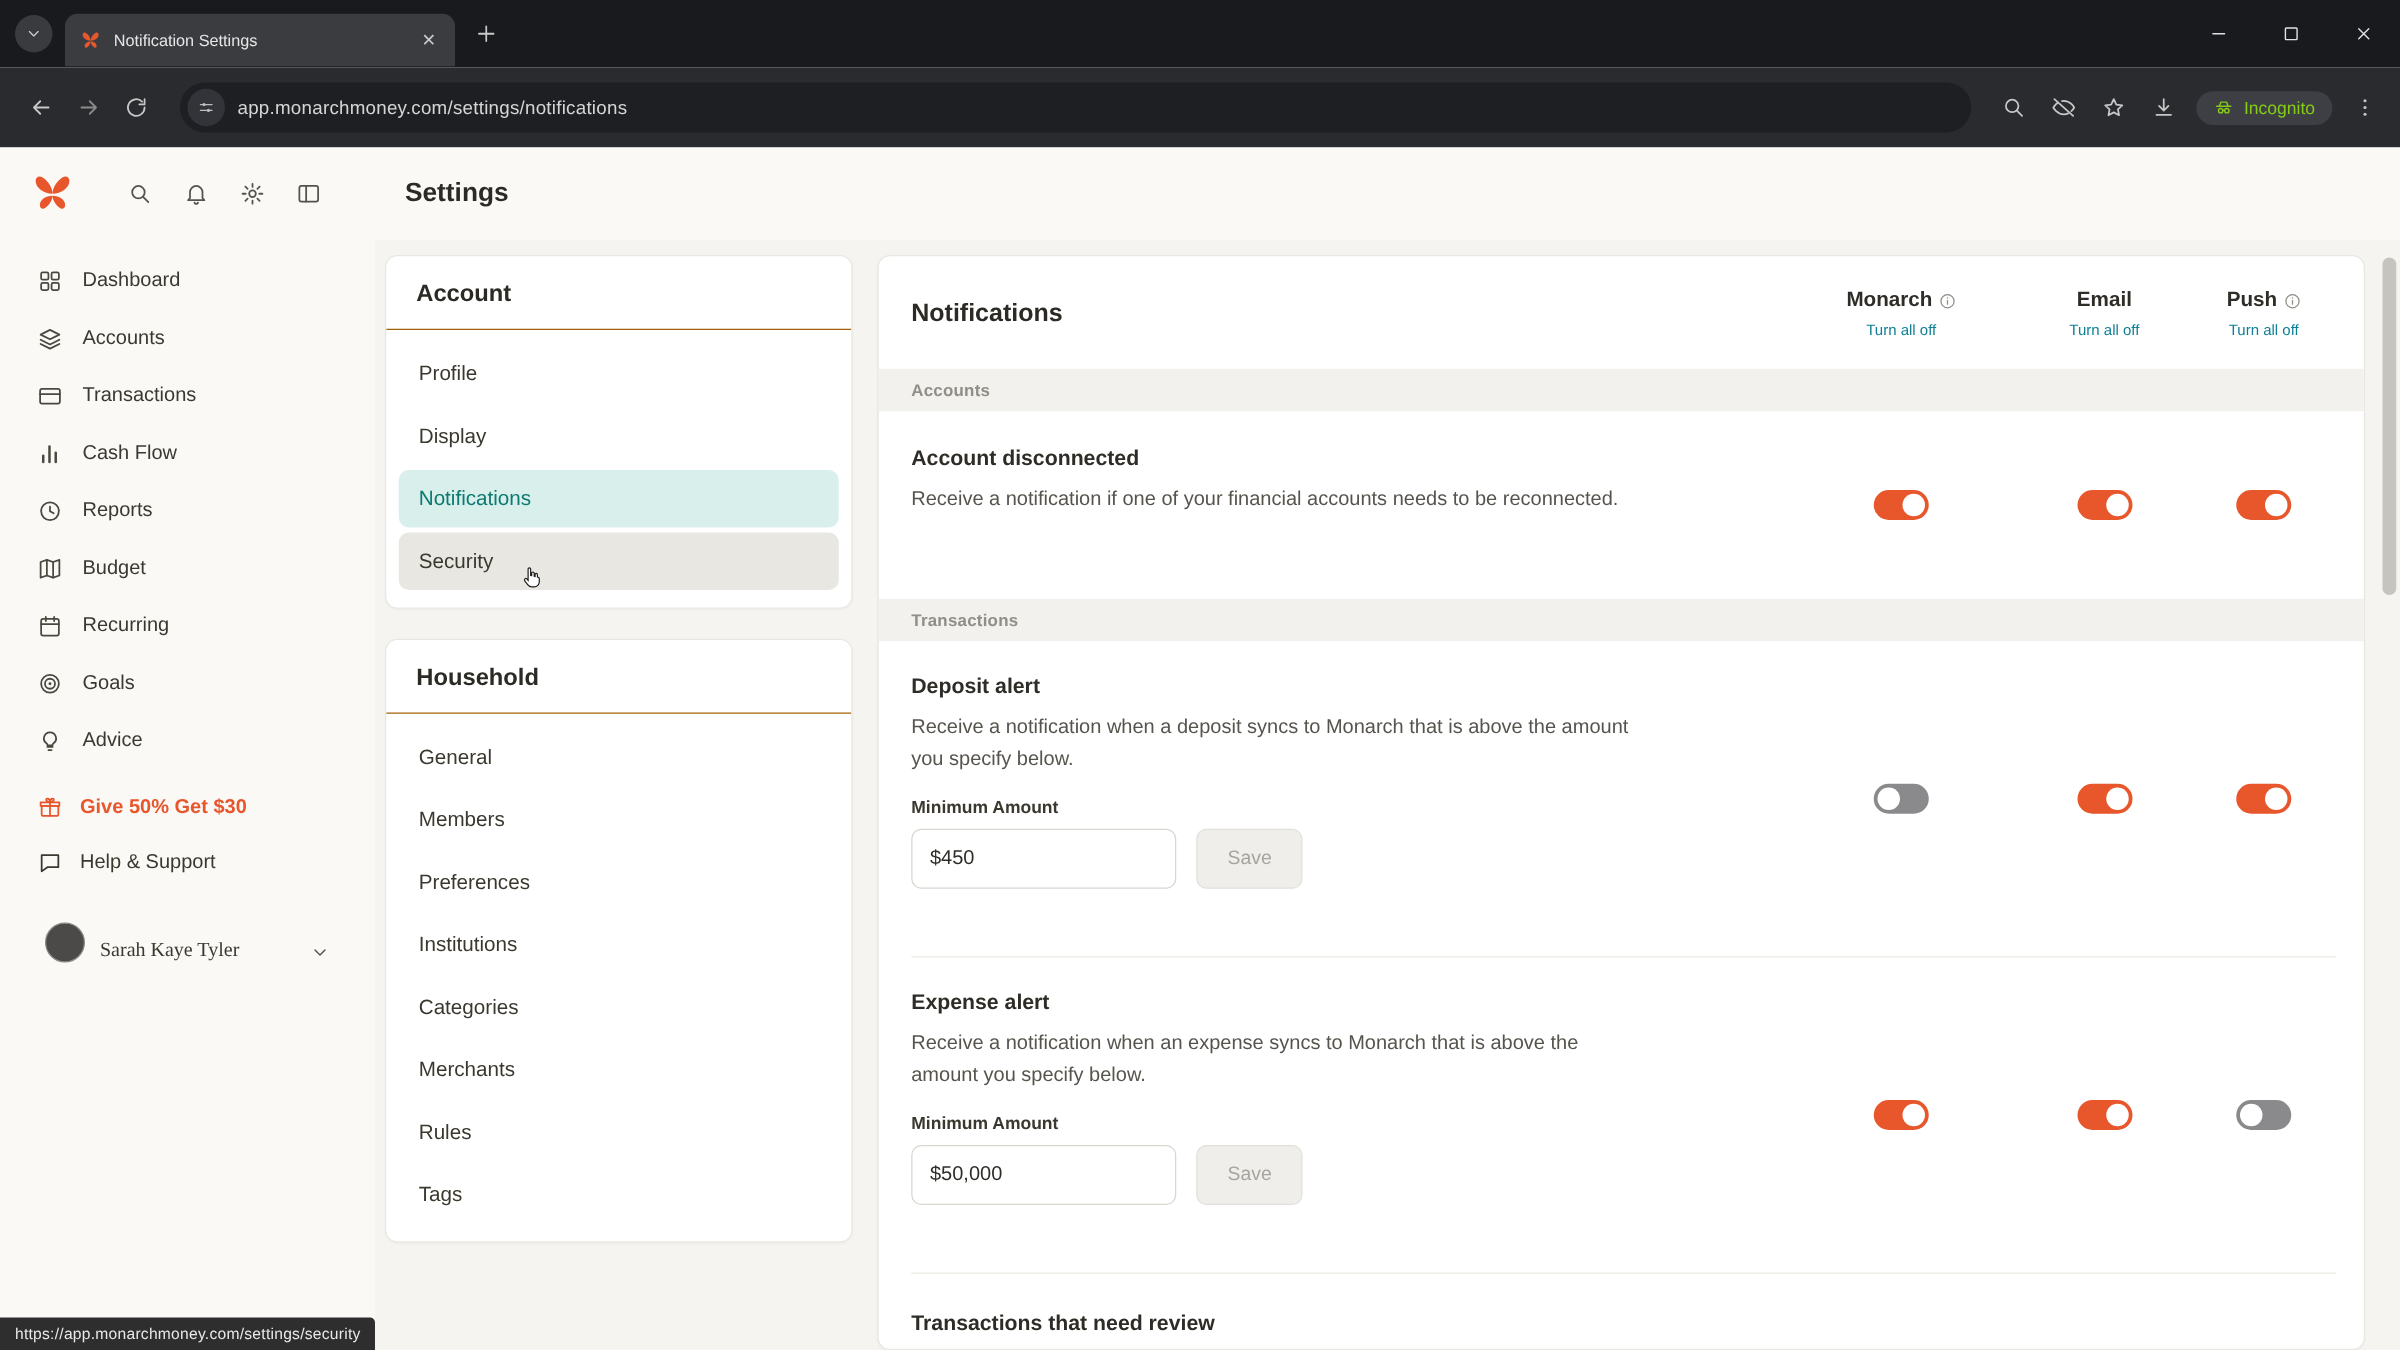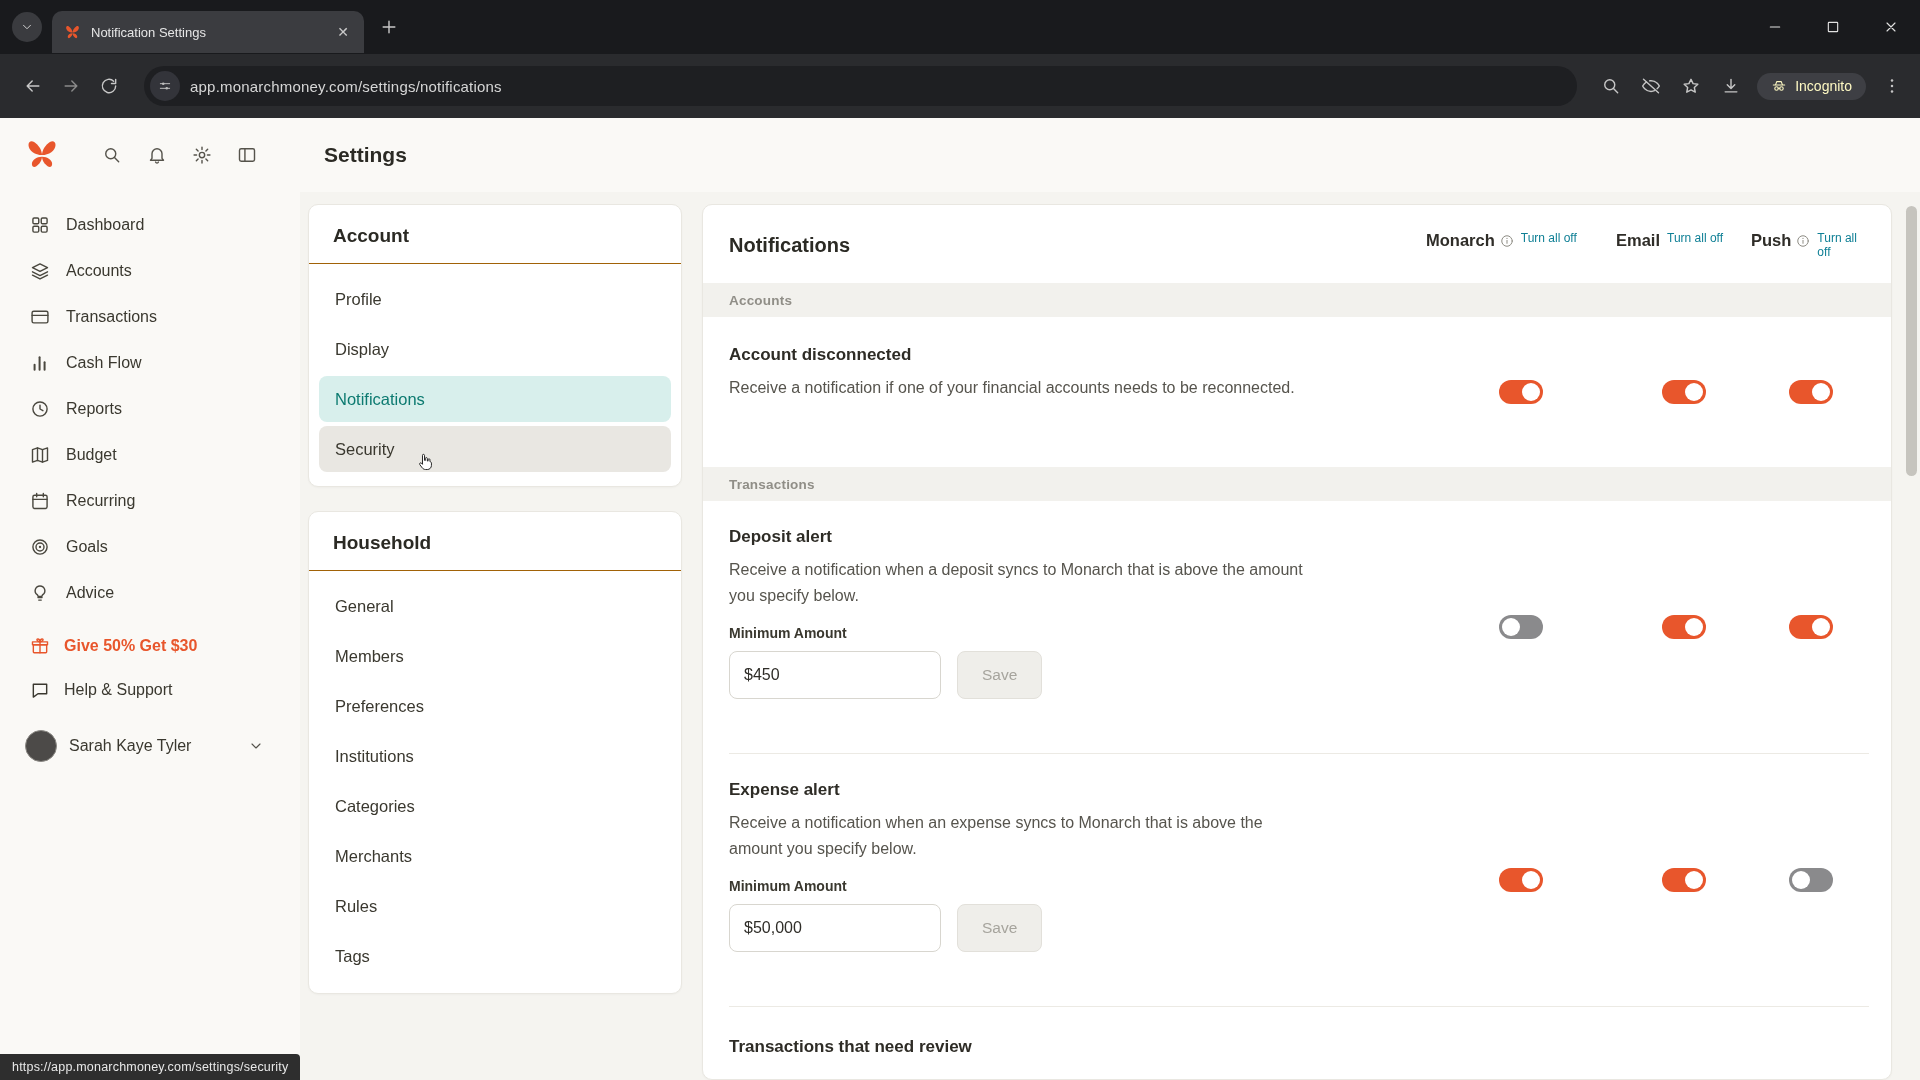--- a/index.html
+++ b/index.html
@@ -18,21 +18,21 @@
   .win-btn { width:58px; height:100%; display:flex; align-items:center; justify-content:center; color:#e2e2e2; }
 
   .toolbar { height:64px; background:#2a2b2e; display:flex; align-items:center; padding:0 10px 0 14px; flex-shrink:0; }
   .nav-btn { width:38px; height:38px; display:flex; align-items:center; justify-content:center; color:#c8c8c8; border-radius:50%; }
   .nav-btn.dim { color:#8b8b8b; }
   .urlbar { flex:1; height:40px; background:#1e1f22; border-radius:20px; display:flex; align-items:center; margin:0 16px; padding:0 14px 0 6px; }
   .site-info { width:30px; height:30px; border-radius:50%; background:#33343a; display:flex; align-items:center; justify-content:center; color:#bdbdbd; margin-right:10px; }
   .url-text { color:#d6d6d6; font-size:15px; letter-spacing:.2px; }
   .tb-right { display:flex; align-items:center; gap:4px; }
   .tb-icon { width:36px; height:36px; display:flex; align-items:center; justify-content:center; color:#c6c6c6; }
-  .incog-chip { height:27px; background:#3e3f44; border-radius:18px; display:flex; align-items:center; gap:8px; padding:0 14px; color:#fef9c3; font-size:14px; margin:0 4px; }
+  .incog-chip { height:27px; background:#3e3f44; border-radius:18px; display:flex; align-items:center; gap:8px; padding:0 14px; color:#84cc16; font-size:14px; margin:0 4px; }
 
   
   .app { flex:1; display:flex; flex-direction:column; background:#f5f4f0; position:relative; overflow:hidden; }
   .app-header { height:74px; background:#faf9f6; display:flex; align-items:center; flex-shrink:0; }
   .header-left { width:300px; display:flex; align-items:center; padding-left:24px; gap:24px; flex-shrink:0; }
   .logo { width:36px; height:36px; margin-right:18px; }
   .hdr-ic { width:21px; height:21px; color:#55534b; display:flex; }
   .app-title { font-size:21px; font-weight:bold; color:#2b2a24; margin-left:24px; }
 
   .app-body { flex:1; display:flex; overflow:hidden; }
@@ -42,42 +42,42 @@
   .side-item { height:46px; display:flex; align-items:center; gap:16px; padding-left:30px; font-size:16px; color:#3a382f; cursor:pointer; }
   .side-item .ic { color:#4a483f; }
   .trial-card { margin:26px 20px 4px 20px; background:#ffffff; border:1px solid #e8e6e0; border-radius:10px; padding:13px 16px 15px; }
   .trial-top { display:flex; justify-content:space-between; align-items:baseline; }
   .trial-title { font-size:15px; font-weight:bold; color:#2e2c26; }
   .trial-remaining { font-size:12.5px; color:#6d6b63; }
   .trial-track { margin-top:12px; height:7px; background:#e4e2db; border-radius:4px; overflow:hidden; }
   .trial-fill { height:100%; background:#3aa662; border-radius:4px; }
   .promo-row { display:flex; align-items:center; gap:14px; padding:20px 0 8px 30px; color:#e8562c; font-weight:bold; font-size:16px; }
   .help-row { display:flex; align-items:center; gap:14px; padding:16px 0 8px 30px; color:#3a382f; font-size:16px; }
-  .user-row { margin-top:14px; display:flex; align-items:center; gap:12px; padding-left:25px; height:48px; }
+  .user-row { margin-top:14px; display:flex; align-items:flex-end; gap:12px; padding-left:36px; height:48px;font-family:Liberation Serif, serif; }
   .avatar { width:32px; height:32px; border-radius:50%; background:#4c4a48; border:1px solid #8b8984; }
   .user-name { font-size:16px; color:#3a382f; flex:1; }
   .user-chevron { margin-right:36px; color:#55534b; display:flex; }
 
   
   .content { flex:1; display:flex; gap:20px; padding:12px 28px 0 8px; overflow:hidden; }
   .settings-nav { width:374px; flex-shrink:0; display:flex; flex-direction:column; gap:24px; }
   .nav-card { background:#ffffff; border:1px solid #e9e7e1; border-radius:10px; overflow:hidden; box-shadow:0 1px 2px rgba(0,0,0,.03); }
   .nav-card-header { padding:20px 24px 16px; font-size:19px; font-weight:bold; color:#2b2a24; border-bottom:1px solid #a16207; }
   .nav-card-items { padding:8px 10px 10px; }
   .nav-item { height:46px; margin:4px 0; display:flex; align-items:center; padding-left:16px; font-size:16.5px; color:#3a382f; border-radius:8px; cursor:pointer; position:relative; }
   .nav-item.selected { background:#d8efec; color:#0c7a70; font-weight:500; }
   .nav-item.hovered { background:#e9e7e2; }
   .cursor-glyph { position:absolute; left:96px; top:26px; }
 
   
   .main-card { flex:1; background:#ffffff; border:1px solid #e9e7e1; border-radius:10px; overflow:hidden; box-shadow:0 1px 2px rgba(0,0,0,.03); display:flex; flex-direction:column; }
   .m-grid { display:grid; grid-template-columns:1fr 190px 135px 120px; }
   .m-header { padding:26px 20px 24px 26px; }
   .m-title { font-size:20px; font-weight:bold; color:#2b2a24; align-self:center; }
-  .m-col { display:flex; flex-direction:row; align-items:flex-start; gap:7px; }
+  .m-col { display:flex; flex-direction:column; align-items:center; gap:7px; }
   .m-col-label { display:flex; align-items:center; gap:5px; font-size:16.5px; font-weight:bold; color:#2f2d28; }
   .info-ic { color:#8d8b83; display:flex; }
   .m-col-action { font-size:12px; color:#0e7f95; cursor:pointer; }
   .section-bar { height:34px; background:#f2f1ed; display:flex; align-items:center; padding-left:26px; font-size:13.5px; font-weight:bold; color:#908e87; letter-spacing:.2px; }
   .m-row { padding:0 20px 0 26px; }
   .m-row.simple { height:150px; }
   .m-row.with-input { height:252px; }
   .m-row-left { padding-top:28px; }
   .with-input .m-row-left { padding-top:26px; }
   .row-title { font-size:17px; font-weight:bold; color:#2e2c26; }

